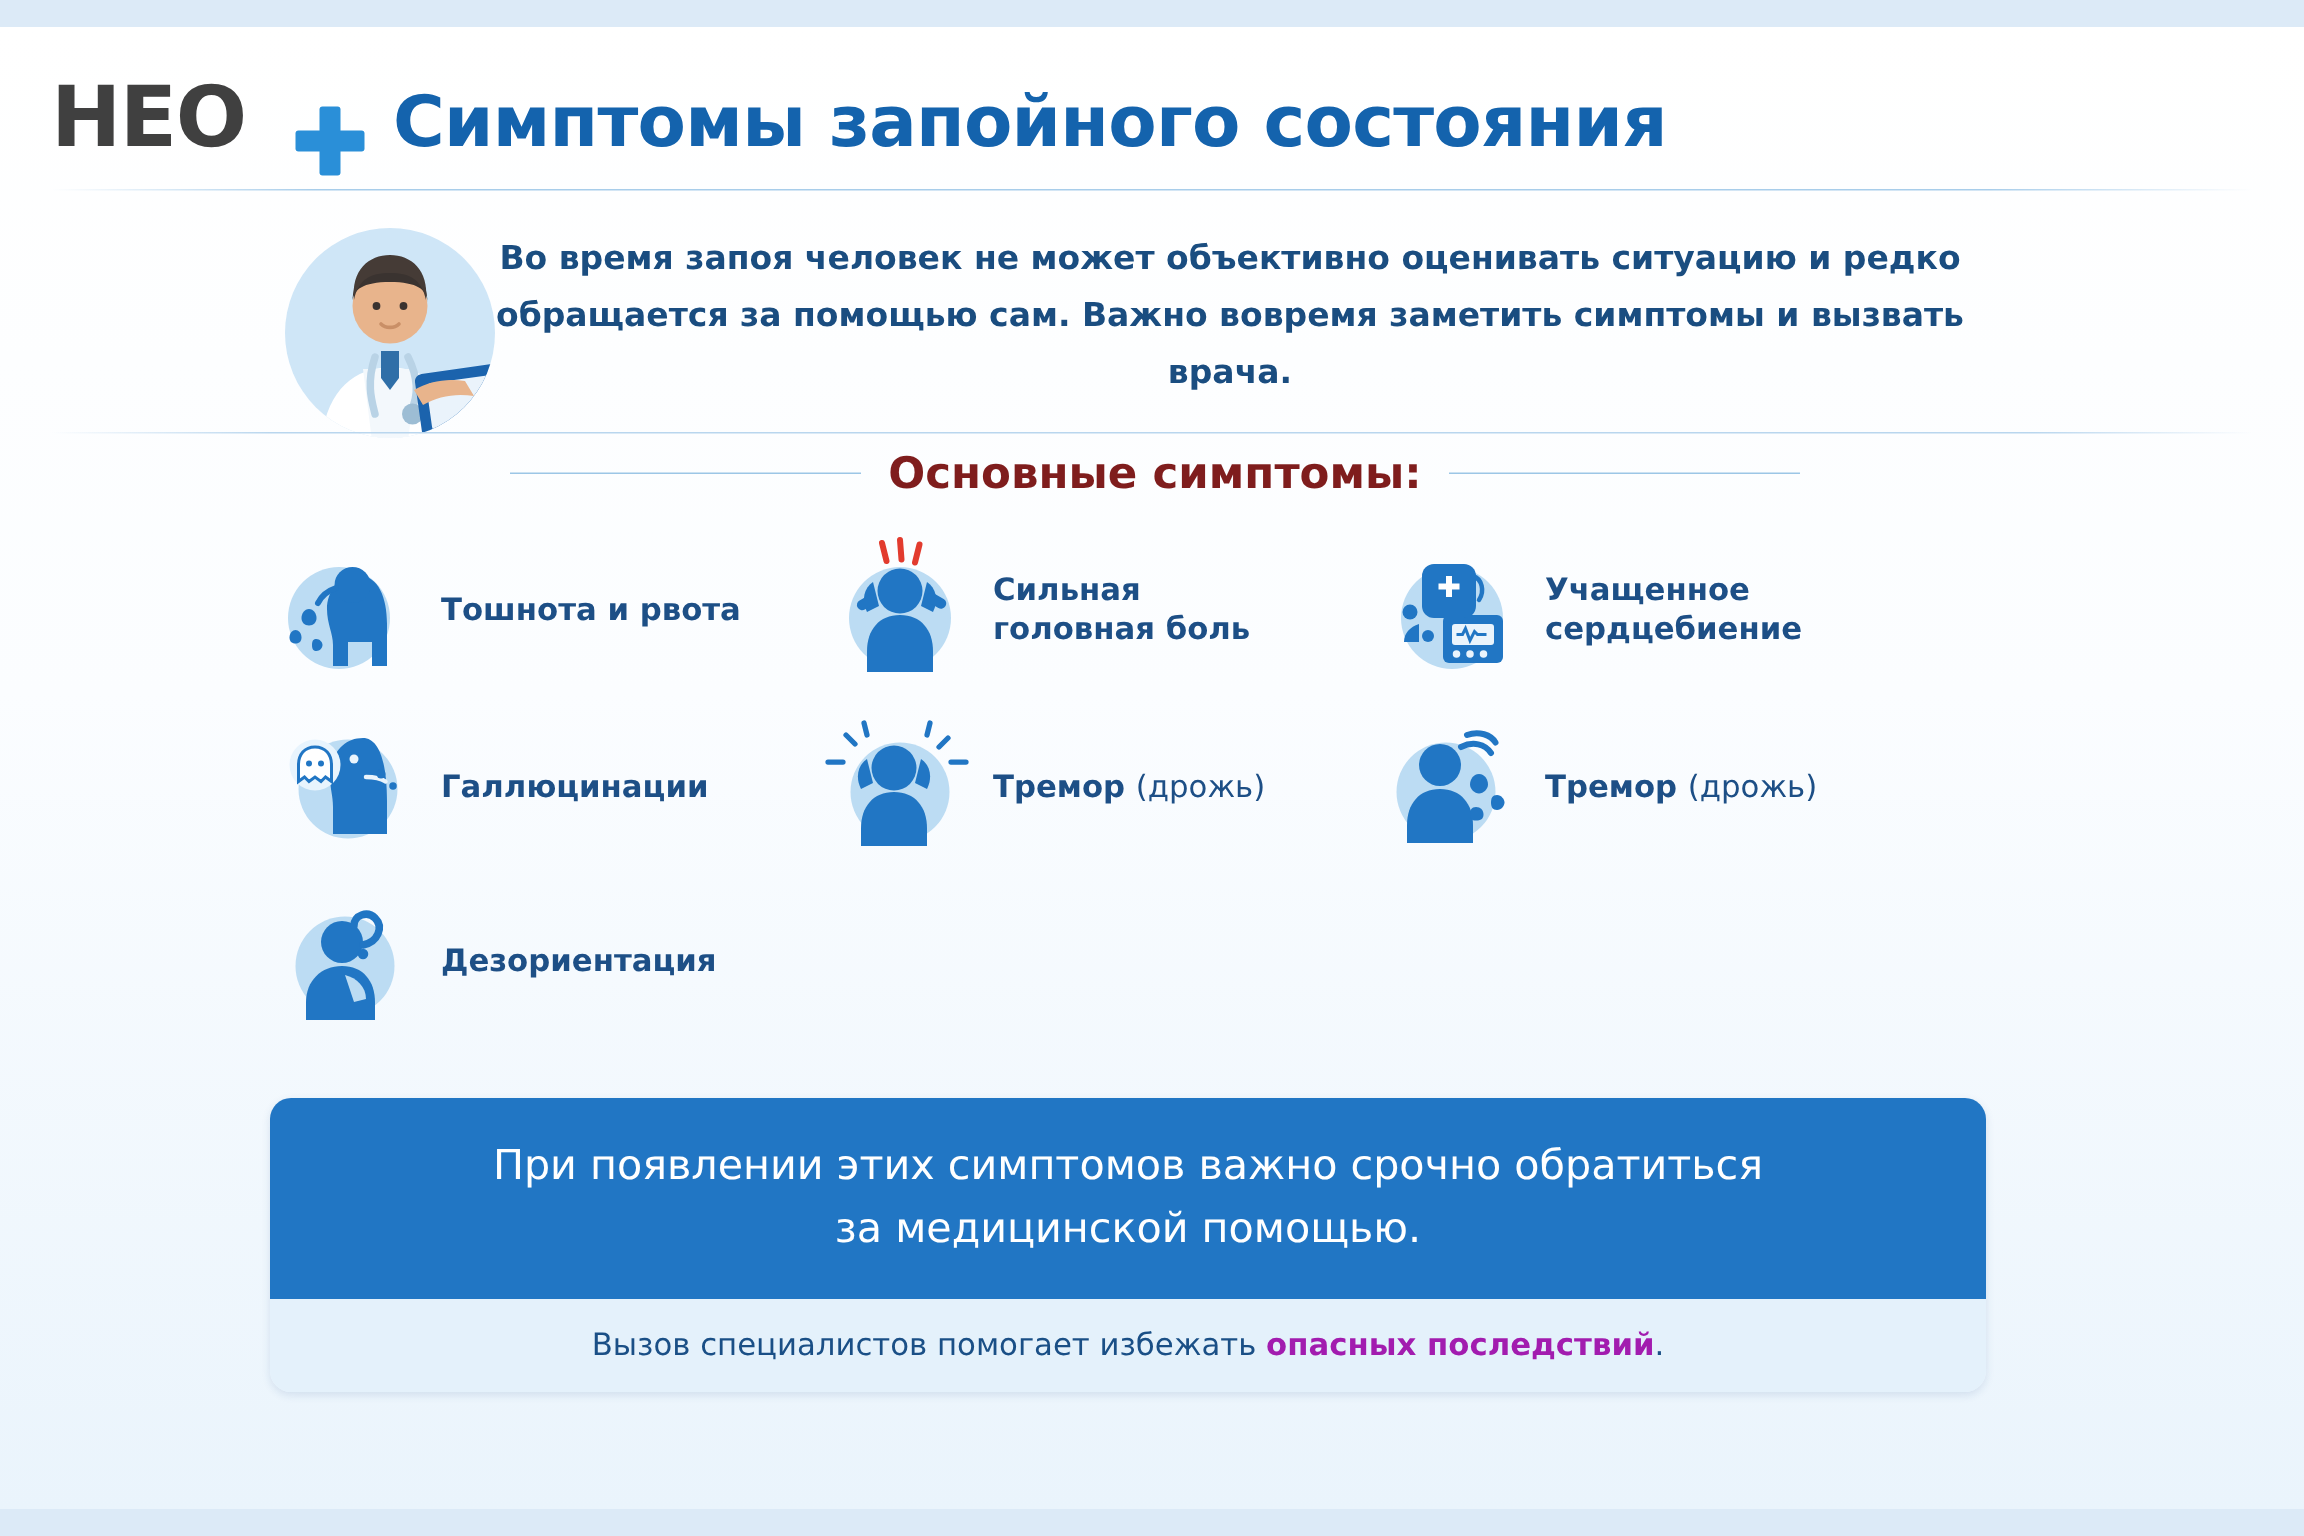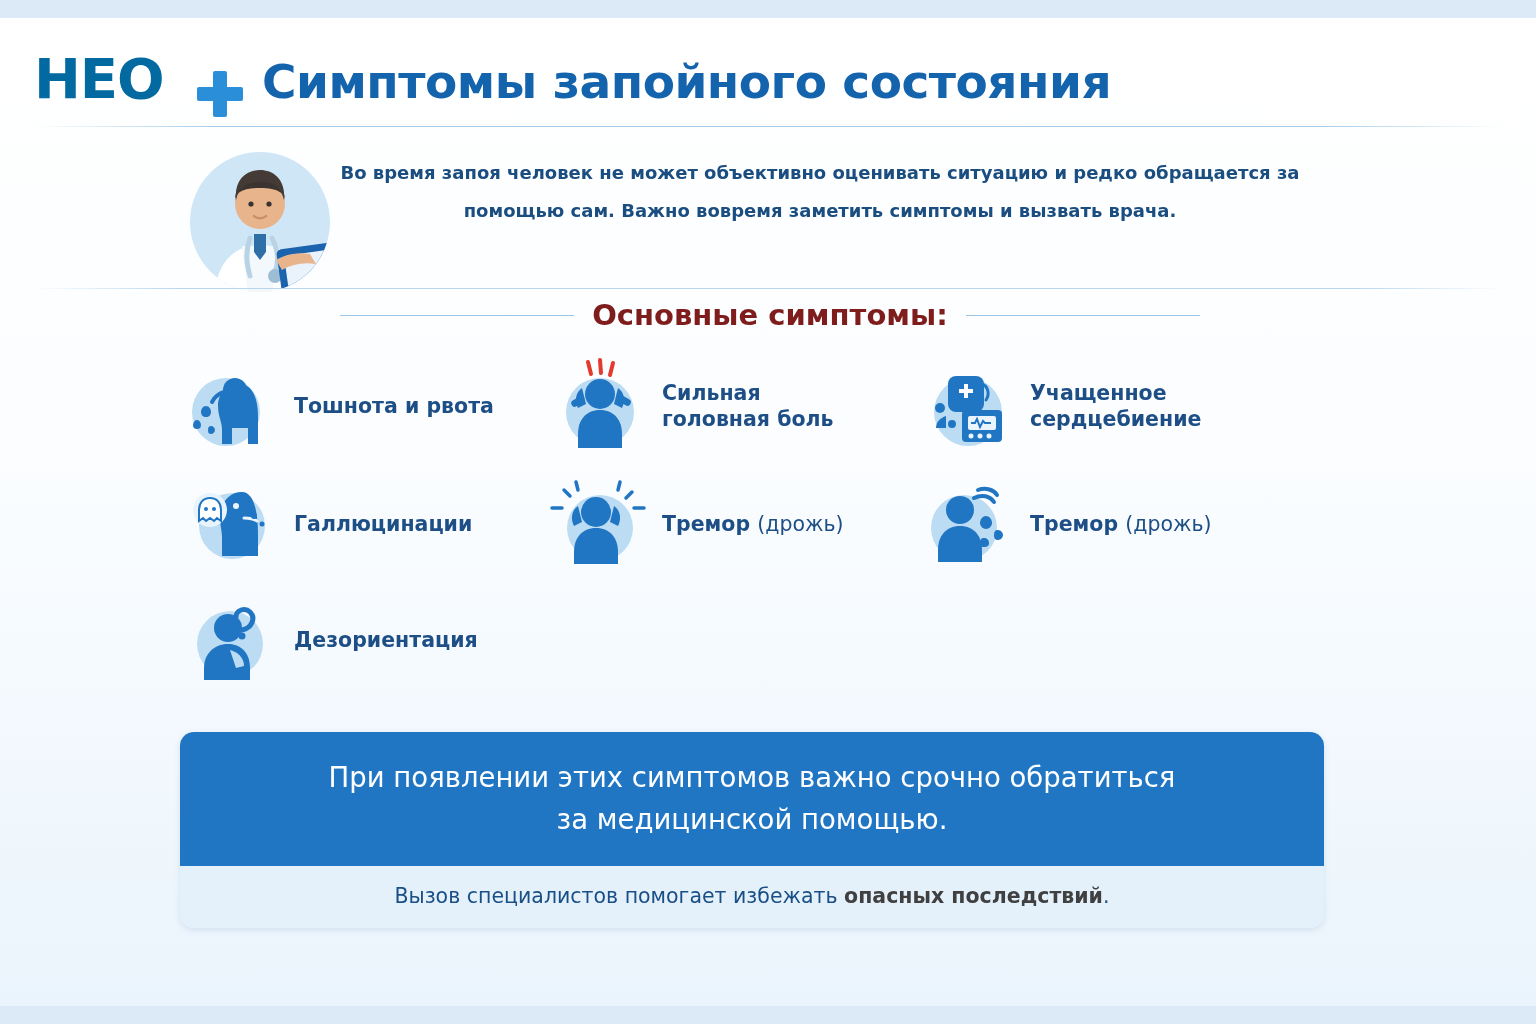--- a/index.html
+++ b/index.html
@@ -42,21 +42,21 @@
     left: 34px;
     top: 30px;
     width: 212px;
     height: 62px;
   }
   .logo-text {
     font-family: "DejaVu Sans", sans-serif;
     font-weight: bold;
     font-size: 56px;
     letter-spacing: -1px;
-    color: #0369a1;
+    color: #404040;
     line-height: 62px;
   }
   .logo-plus {
     position: absolute;
     left: 163px;
     top: 22px;
     width: 48px;
     height: 48px;
   }
   .logo-plus:before, .logo-plus:after {
@@ -104,21 +104,21 @@
     width: 160px;
     height: 160px;
   }
   .intro-text {
     position: absolute;
     left: 140px;
     top: 16px;
     width: 1000px;
     text-align: center;
     font-family: "DejaVu Sans", sans-serif;
-    font-size: 18px;
+    font-size: 22px;
     line-height: 38px;
     color: #1a4d80;
     font-weight: 600;
   }
   .intro-rule {
     position: absolute;
     left: 34px;
     top: 288px;
     width: 1468px;
     height: 1px;
@@ -205,21 +205,21 @@
     background: #e4f1fb;
     padding: 18px 40px 20px;
     text-align: center;
   }
   .callout-bottom .t {
     font-family: "DejaVu Sans", sans-serif;
     font-size: 20.5px;
     color: #1a4f86;
   }
   .callout-bottom .t b {
-    color: #404040;
+    color: #a21caf;
   }
 </style>
 </head>
 <body>
 
 <div class="poster">
   <div class="canvas"></div>
 
   <div class="header">
     <div class="logo">

